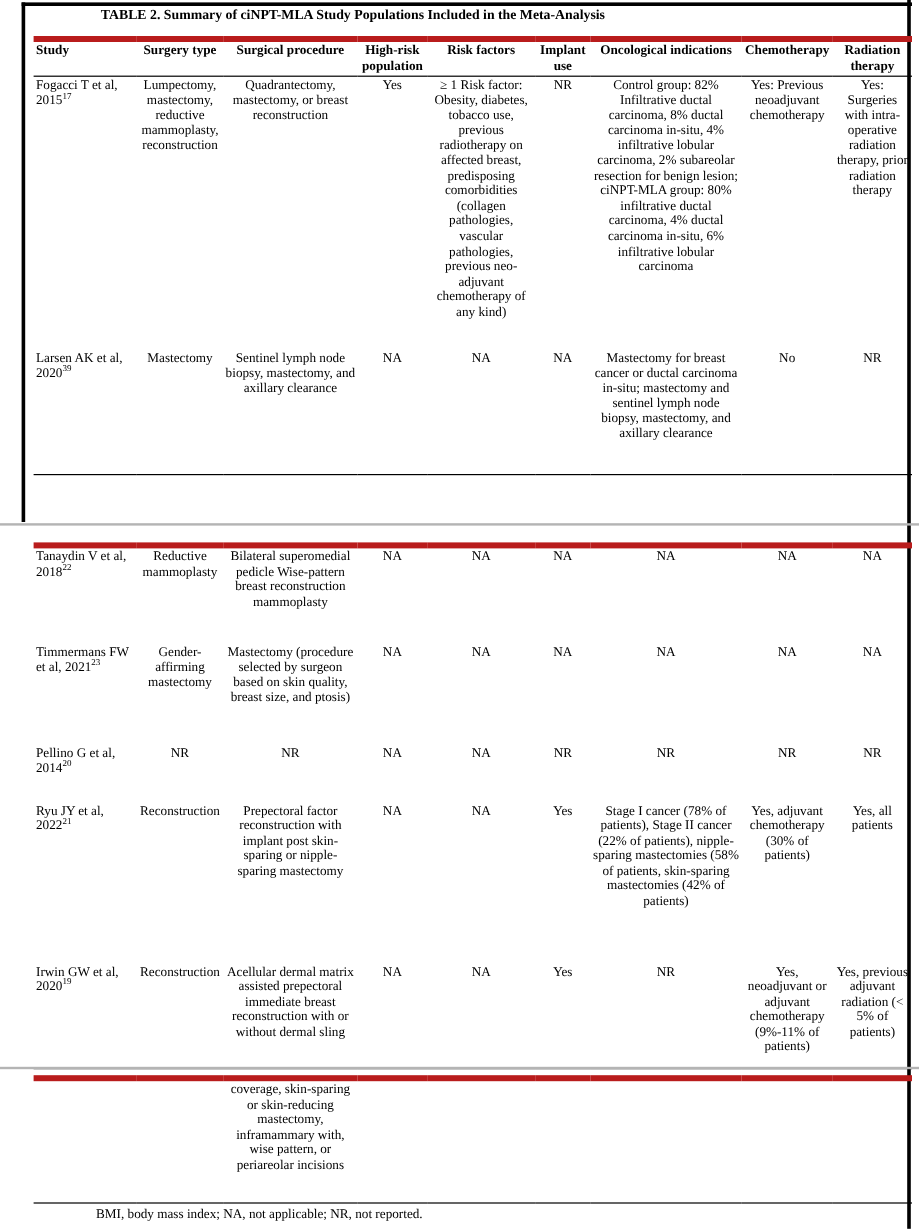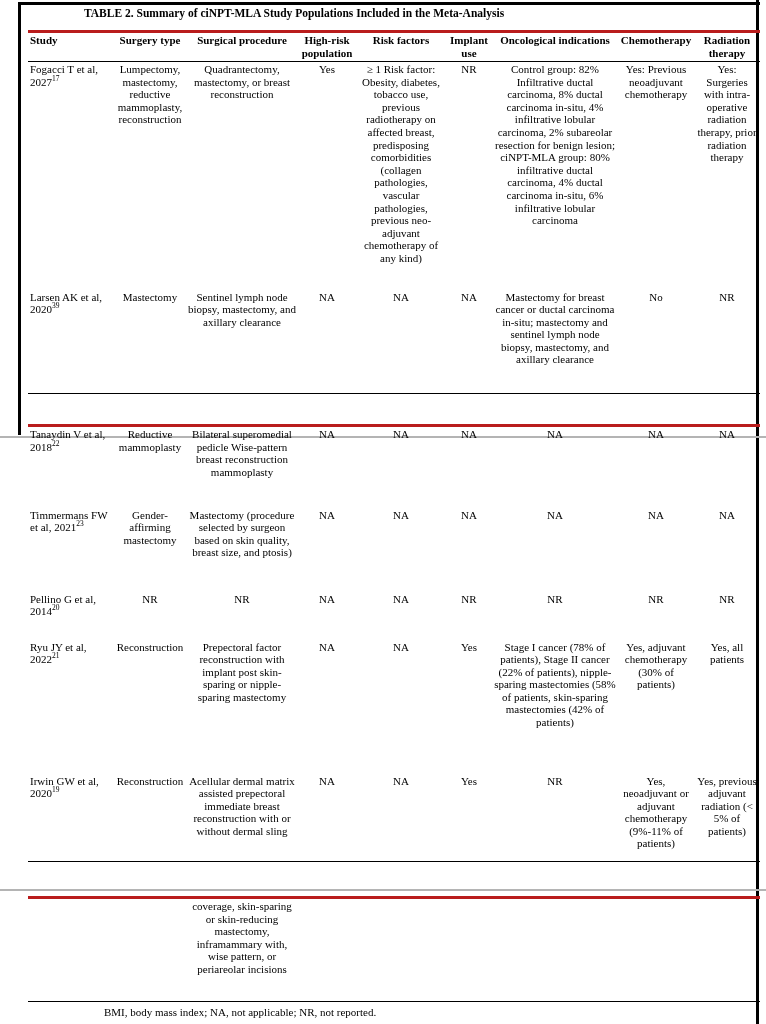--- a/index.html
+++ b/index.html
@@ -18,31 +18,30 @@
   .page-break.pb1 { top:436px; }
   .page-break.pb2 { top:889px; }
 
   .tbl-title {
     position:absolute; top:7px; left:84px;
     font-size:11.5px; font-weight:bold; white-space:nowrap;
   }
   .footnote {
     position:absolute; top:1006px; left:80px;
     font-size:11px;
-    margin-left:24px;
   }
 
   table.seg {
     position:absolute; left:28px; width:732px;
     border-collapse:collapse; table-layout:fixed;
     font-size:11px; line-height:12.6px;
-    border-top:3px solid #b91c1c; border-bottom:1px solid #000;font-family:Liberation Serif, serif;
+    border-top:5px solid #b91c1c; border-bottom:1px solid #000;font-family:Liberation Serif, serif;
   }
   .seg1 { top:30px; }
-  .seg2 { top:424px; }
+  .seg2 { top:452px; }
   .seg3 { top:896px; }
 
   .seg thead tr { height:30px; }
   .seg thead th {
     font-weight:bold; vertical-align:top; text-align:center;
     padding:1px 2px; border-bottom:1px solid #000;
     font-size:11px; line-height:13px;
   }
   .seg thead th.h-study { text-align:left; }
 
@@ -82,21 +81,21 @@
       <th>High-risk population</th>
       <th>Risk factors</th>
       <th>Implant use</th>
       <th>Oncological indications</th>
       <th>Chemotherapy</th>
       <th>Radiation therapy</th>
     </tr>
   </thead>
   <tbody>
     <tr style="height:228px">
-      <td class="c-study"><span>Fogacci T et al, 2027</span><sup>17</sup></td>
+      <td class="c-study"><span>Fogacci T et al, 2015</span><sup>17</sup></td>
       <td>Lumpectomy, mastectomy, reductive mammoplasty, reconstruction</td>
       <td>Quadrantectomy, mastectomy, or breast reconstruction</td>
       <td>Yes</td>
       <td>≥ 1 Risk factor: Obesity, diabetes, tobacco use, previous radiotherapy on affected breast, predisposing comorbidities (collagen pathologies, vascular pathologies, previous neo-adjuvant chemotherapy of any kind)</td>
       <td>NR</td>
       <td>Control group: 82% Infiltrative ductal carcinoma, 8% ductal carcinoma in-situ, 4% infiltrative lobular carcinoma, 2% subareolar resection for benign lesion; ciNPT-MLA group: 80% infiltrative ductal carcinoma, 4% ductal carcinoma in-situ, 6% infiltrative lobular carcinoma</td>
       <td>Yes: Previous neoadjuvant chemotherapy</td>
       <td>Yes: Surgeries with intra-operative radiation therapy, prior radiation therapy</td>
     </tr>
     <tr style="height:104px">

